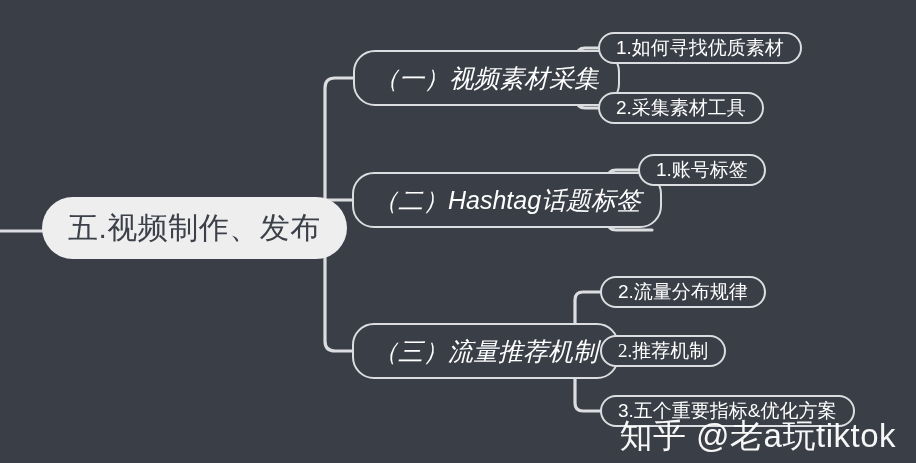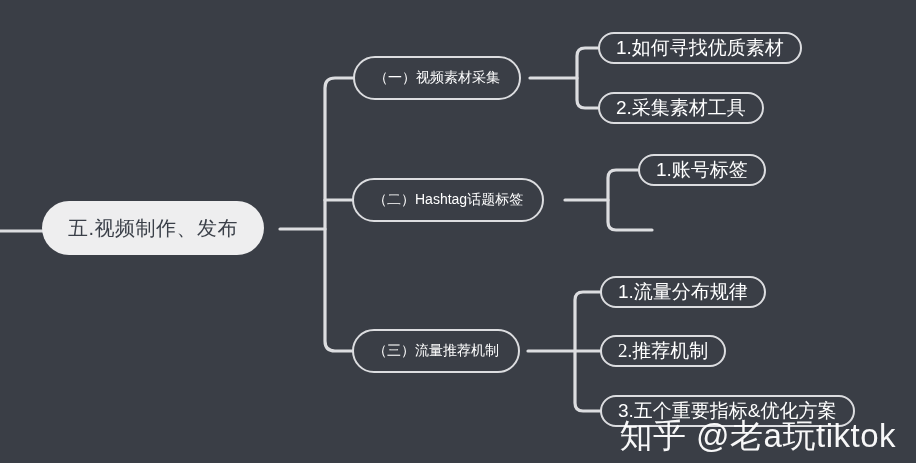--- a/index.html
+++ b/index.html
@@ -24,32 +24,33 @@
     position:absolute;
     transform:translateY(-50%);
     display:flex;align-items:center;justify-content:center;
     white-space:nowrap;
     background:var(--bg);
     border:2px solid var(--line);
     color:var(--node-text);
     cursor:default;
   }
   .node.root{
-    height:54px;border-radius:31px;
+    height:62px;border-radius:31px;
     padding:0 26px;
     background:var(--root-fill);
     border:none;
     color:var(--root-text);
-    font-size:20px;
+    font-size:30px;
     letter-spacing:0.5px;
   }
   .node.branch{
-    height:44px;border-radius:22px;
+    height:56px;border-radius:22px;
     padding:0 19px;
-    font-size:14px;
+    font-size:25px;
+    font-style:italic;
   }
   .node.child{
     height:32px;border-radius:20px;
     padding:0 16px;
     font-size:19px;
   }
   .watermark{
     position:absolute;
     right:20px;bottom:4px;
     font-size:33px;
@@ -91,21 +92,21 @@
 
   <div class="node branch" style="left:352px;top:351px;">（三）流量推荐机制</div>
 
   <div class="node child" style="left:598px;top:48px;">1.如何寻找优质素材</div>
 
   <div class="node child" style="left:598px;top:108px;">2.采集素材工具</div>
 
   <div class="node child" style="left:638px;top:170px;">1.账号标签</div>
 
 
-  <div class="node child" style="left:600px;top:292px;">1.流量分布规律</div>
+  <div class="node child" style="left:600px;top:292px;">2.流量分布规律</div>
 
   <div class="node child" style="left:600px;top:351px;font-family:Liberation Serif, serif;">2.推荐机制</div>
 
   <div class="node child" style="left:600px;top:411px;">3.五个重要指标&amp;优化方案</div>
 
   <div class="watermark">知乎 @老a玩tiktok</div>
 
 </div>
 
 </body></html>

